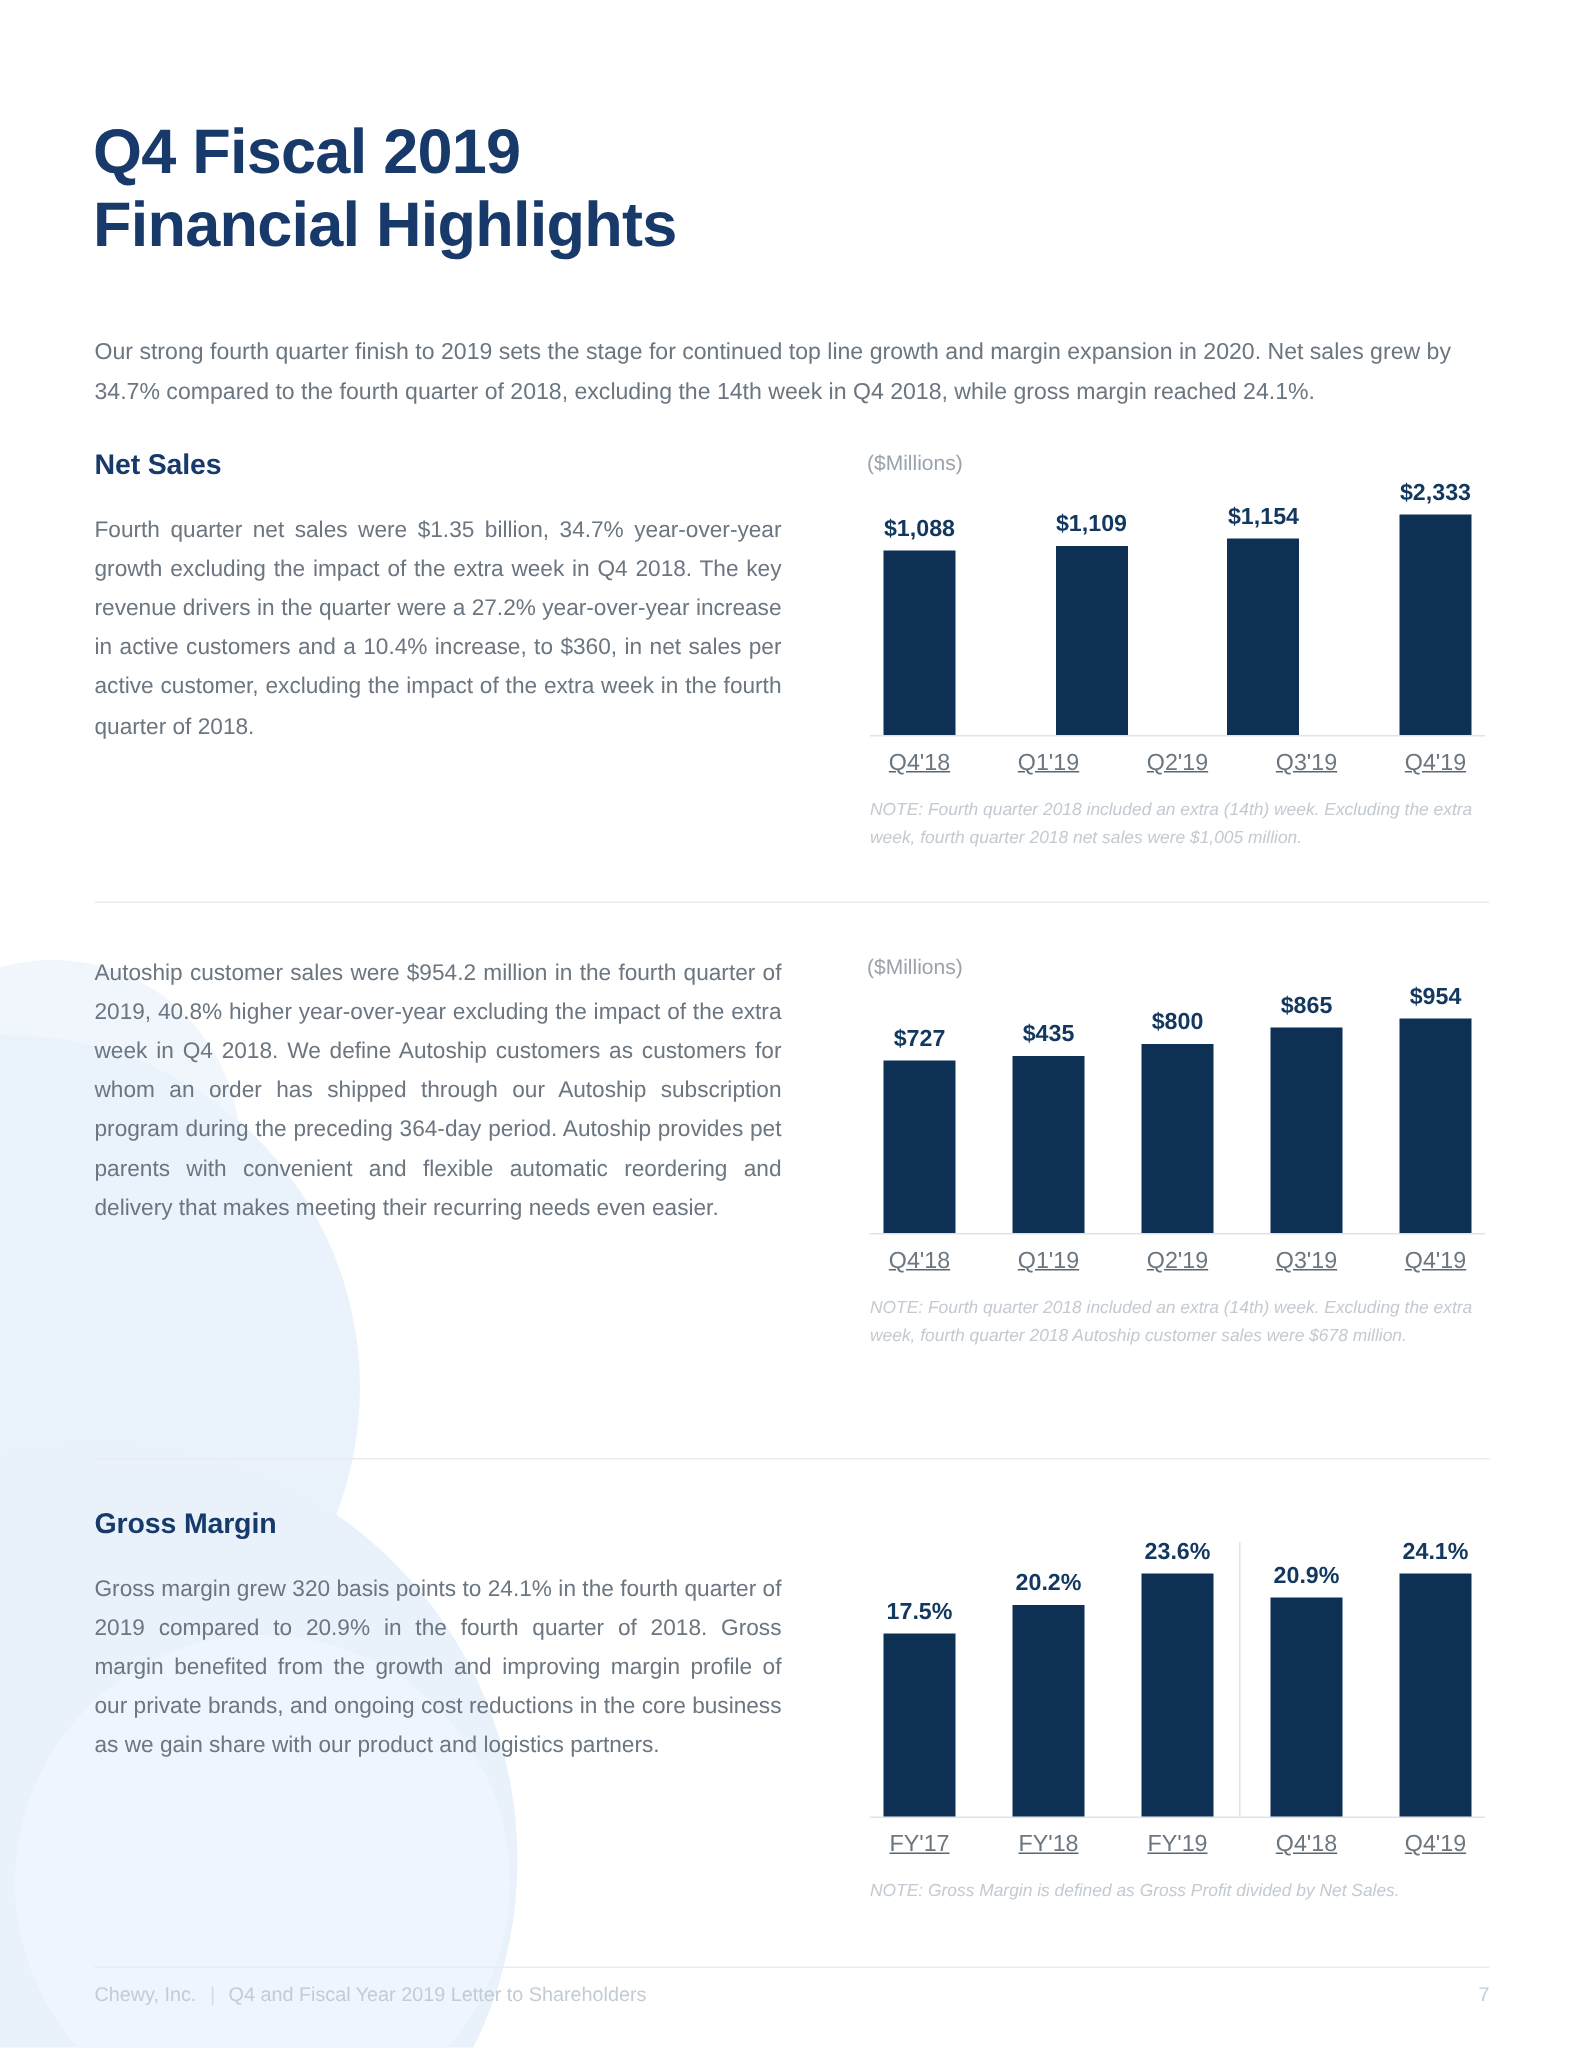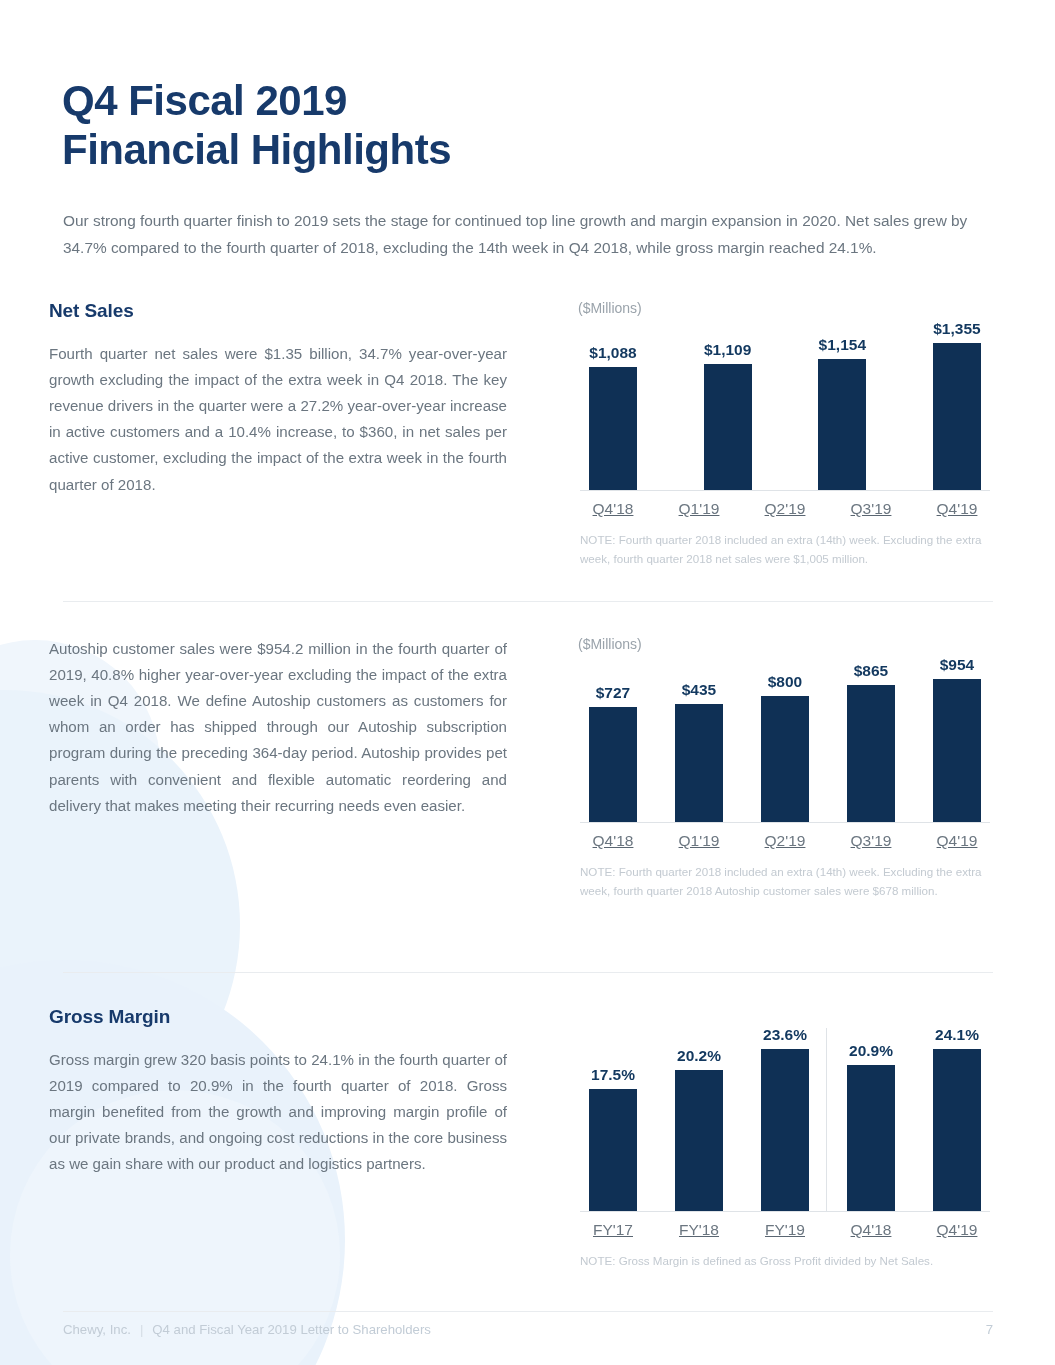--- a/index.html
+++ b/index.html
@@ -50,36 +50,36 @@
     line-height: 1.17;
     font-weight: bold;
     color: #173a6b;
     letter-spacing: -0.5px;
   }
   .title .line { display: block; }
 
   .intro {
     position: absolute;
     left: 63px;
-    top: 193px;
+    top: 207px;
     width: 935px;
     font-size: 15.4px;
     line-height: 1.72;
     color: #6b7680;
   }
 
   
   .section { position: absolute; left: 0; width: 1055px; }
   .sec-1 { top: 300px; }
   .sec-2 { top: 636px; }
   .sec-3 { top: 1006px; }
 
   .col-text {
     position: absolute;
-    left: 49px;
+    left: 63px;
     width: 458px;
   }
   .sec-head {
     font-size: 19px;
     font-weight: bold;
     color: #173a6b;
     margin: 0 0 19px 0;
     letter-spacing: -0.1px;
   }
   .sec-body {
@@ -152,20 +152,21 @@
     top: 2px;
     bottom: 0;
     width: 1px;
     background: #dfe3e7;
   }
 
   .note {
     margin: 13px 0 0 22px;
     width: 402px;
     font-size: 11.6px;
+    font-style: italic;
     line-height: 1.62;
     color: #c3cad1;
   }
 
   
   .hrule {
     position: absolute;
     left: 63px;
     width: 930px;
     height: 1px;
@@ -224,21 +225,21 @@
             </div>
             <div class="bar-col">
               <div class="bar-value">$1,109</div>
               <div class="bar" style="background: rgb(15, 48, 85); height: 126px;"></div>
             </div>
             <div class="bar-col">
               <div class="bar-value">$1,154</div>
               <div class="bar" style="background: rgb(15, 48, 85); height: 131px;"></div>
             </div>
             <div class="bar-col">
-              <div class="bar-value">$1,355</div>
+              <div class="bar-value">$2,333</div>
               <div class="bar" style="background: rgb(15, 48, 85); height: 154px;"></div>
             </div>
           </div>
         <div class="x-axis">
             <div class="x-tick">Q4'18</div>
             <div class="x-tick">Q1'19</div>
             <div class="x-tick">Q2'19</div>
             <div class="x-tick">Q3'19</div>
             <div class="x-tick">Q4'19</div>
           </div>

